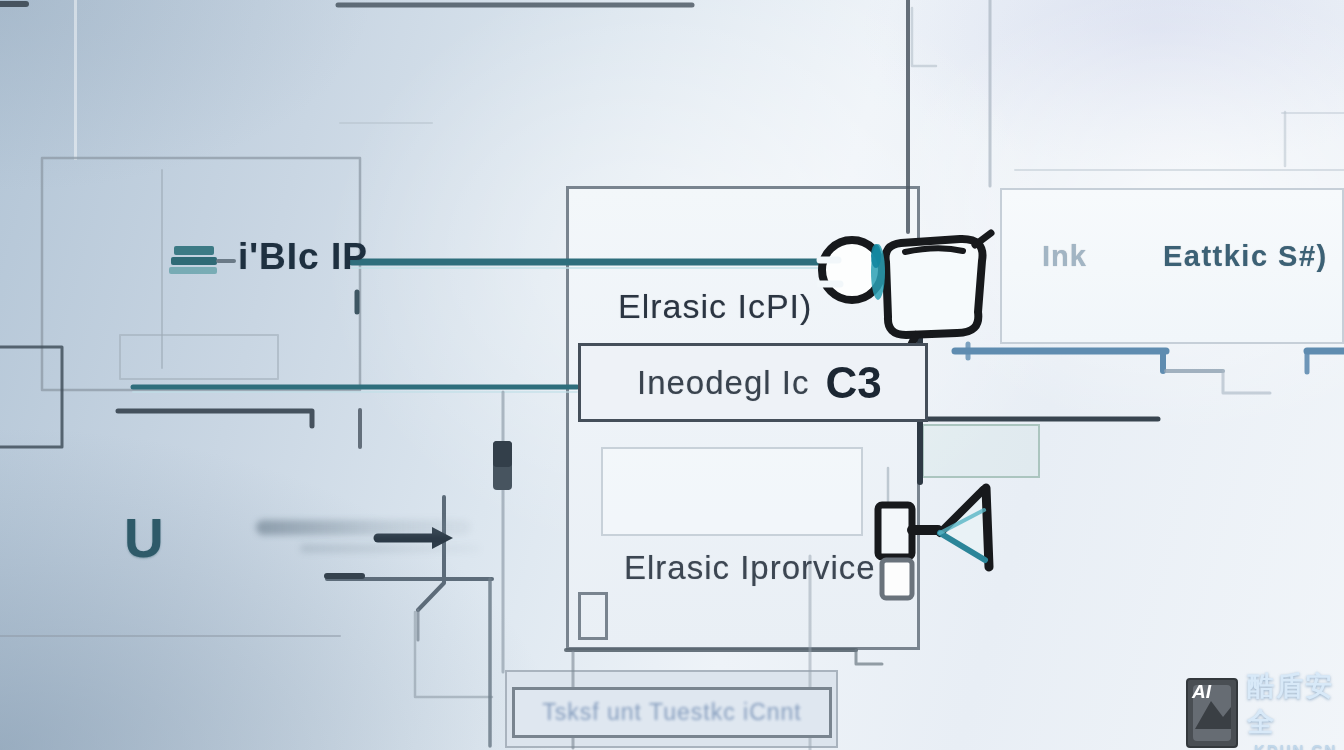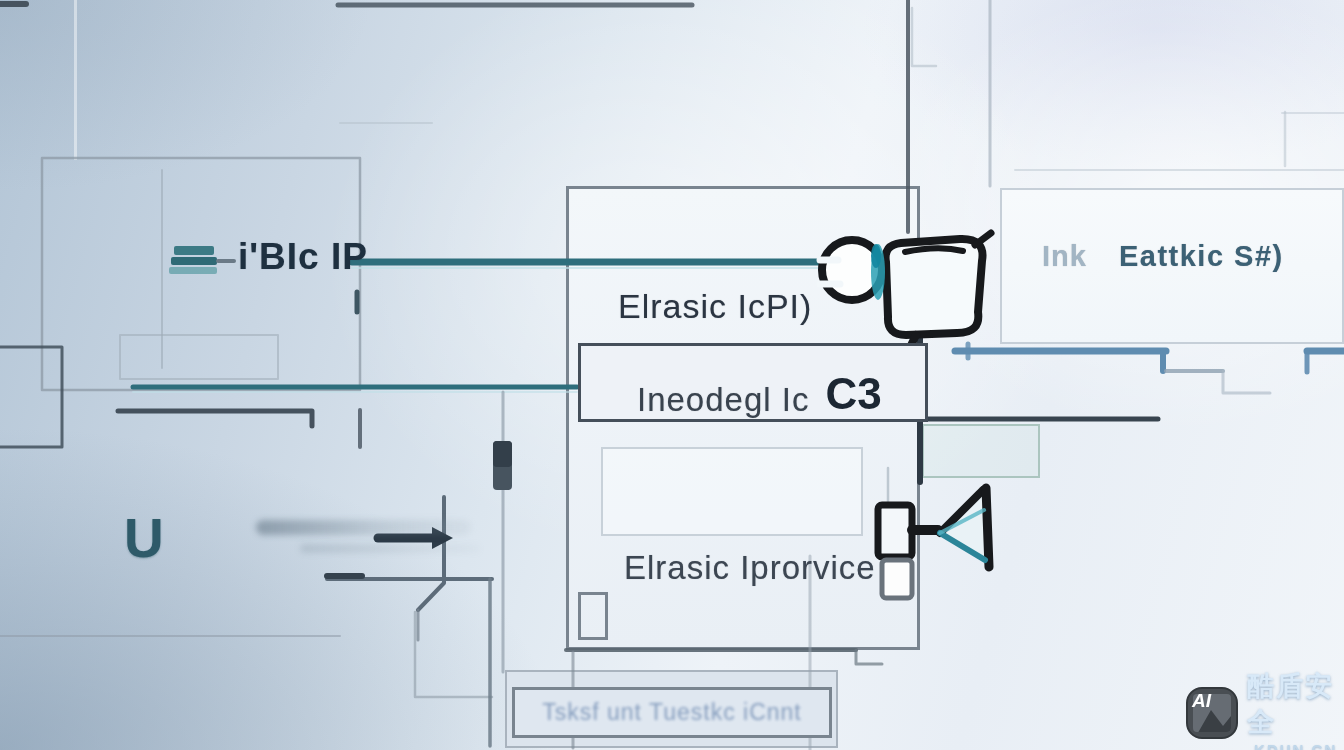--- a/index.html
+++ b/index.html
@@ -14,48 +14,48 @@
       radial-gradient(620px 320px at 0% 0%, rgba(140,160,180,.30), transparent 60%),
       radial-gradient(520px 420px at 52% 35%, rgba(255,255,255,.55), transparent 72%),
       radial-gradient(430px 320px at 88% 28%, rgba(255,255,255,.65), transparent 70%),
       radial-gradient(420px 200px at 86% 4%, rgba(206,211,236,.45), transparent 70%);
   }
   .seam{position:absolute;background:rgba(255,255,255,.45);}
   .box{position:absolute;box-sizing:border-box;}
   .main-box{left:566px;top:186px;width:354px;height:464px;border:3px solid #79848f;
     background:linear-gradient(180deg,#f3f7fa 0%,#eef3f8 45%,#e9eff5 100%);}
   .c3-box{left:578px;top:343px;width:350px;height:79px;border:3px solid #454f5a;background:#eef2f7;
-    display:flex;align-items:flex-end;padding-left:56px;gap:16px;}
+    display:flex;align-items:center;padding-left:56px;gap:16px;}
   .isse-box{left:601px;top:447px;width:262px;height:89px;border:2px solid #c8d1d9;background:rgba(246,249,252,.65);}
   .right-box{left:1000px;top:188px;width:344px;height:156px;border:2px solid #c6cfd8;
     background:linear-gradient(180deg,#f7fafc,#f1f6fa);}
   .green-box{left:922px;top:424px;width:118px;height:54px;border:2px solid #abc5bf;background:rgba(198,225,218,.22);}
   .small-square{left:578px;top:592px;width:30px;height:48px;border:3px solid #79848f;}
   .bottom-outer{left:505px;top:670px;width:333px;height:78px;border:2px solid #a9b3be;background:#dce4ed;}
   .bottom-inner{left:512px;top:687px;width:320px;height:51px;border:3px solid #79848f;background:#dfe7f0;
     display:flex;align-items:center;justify-content:center;}
   .lbl{position:absolute;color:#2b3542;letter-spacing:1px;text-shadow:0 0 1px rgba(40,50,60,.35);white-space:nowrap;}
   .lbl-public-ip{left:226px;top:236px;font-size:37px;font-weight:600;color:#1e3040;margin-left:12px;}
   .lbl-main-title{left:618px;top:287px;font-size:34px;font-weight:500;}
   .c3-prefix{font-size:33px;color:#39434e;letter-spacing:1px;text-shadow:0 0 1px rgba(40,50,60,.35);}
   .c3-value{font-size:44px;font-weight:700;color:#1c2733;}
   .lbl-isse{left:621px;top:490px;font-size:37px;font-weight:600;color:#2a3440;}
   .lbl-elastic{left:624px;top:549px;font-size:33px;font-weight:400;color:#3c4652;}
   .lbl-rightbox{left:1042px;top:240px;font-size:29px;font-weight:700;}
   .lbl-rightbox .pre{color:#a2b5c4;margin-right:32px;font-weight:600;}
-  .lbl-rightbox .main{color:#3c6175;letter-spacing:1.5px;}
+  .lbl-rightbox .main{color:#3c6175;letter-spacing:1.5px;margin-left:44px;}
   .u-glyph{left:124px;top:506px;font-size:55px;font-weight:800;color:#2e5a69;text-shadow:0 1px 2px rgba(60,100,115,.45);}
   .smudge{position:absolute;border-radius:8px;filter:blur(3px);}
   .smudge.a{left:256px;top:520px;width:215px;height:15px;
     background:linear-gradient(90deg,rgba(72,92,108,.45),rgba(118,138,153,.25) 55%,rgba(150,165,178,.10));}
   .smudge.b{left:300px;top:544px;width:180px;height:9px;opacity:.5;
     background:linear-gradient(90deg,rgba(90,110,125,.40),rgba(150,165,178,.10));}
   .lbl-bottom{font-size:23px;color:#8099bb;letter-spacing:1px;filter:blur(1.4px);opacity:.95;}
   .watermark{position:absolute;left:1186px;top:668px;display:flex;align-items:center;gap:9px;}
-  .wm-icon{position:relative;width:62px;height:52px;background:#494e53;border:2px solid #33383c;border-radius:16px;box-sizing:border-box;}
+  .wm-icon{position:relative;width:62px;height:70px;background:#494e53;border:2px solid #33383c;border-radius:4px;box-sizing:border-box;}
   .wm-screen{position:absolute;inset:5px;background:#666c73;border-radius:4px;overflow:hidden;}
   .wm-ai{position:absolute;top:1px;left:4px;color:#ffffff;font-size:19px;font-weight:700;font-style:italic;z-index:2;}
   .wm-col{display:flex;flex-direction:column;align-items:center;}
   .wm-brand{font-size:27px;font-weight:700;color:#d8e9f8;text-shadow:0 1px 3px rgba(90,130,170,.6);letter-spacing:2px;}
   .wm-site{font-size:15px;font-weight:700;color:#c0d7ea;letter-spacing:2px;margin-top:1px;text-shadow:0 1px 2px rgba(90,130,170,.5);}
   svg.overlay{position:absolute;left:0;top:0;pointer-events:none;}
 </style>
 </head>
 <body>
 

